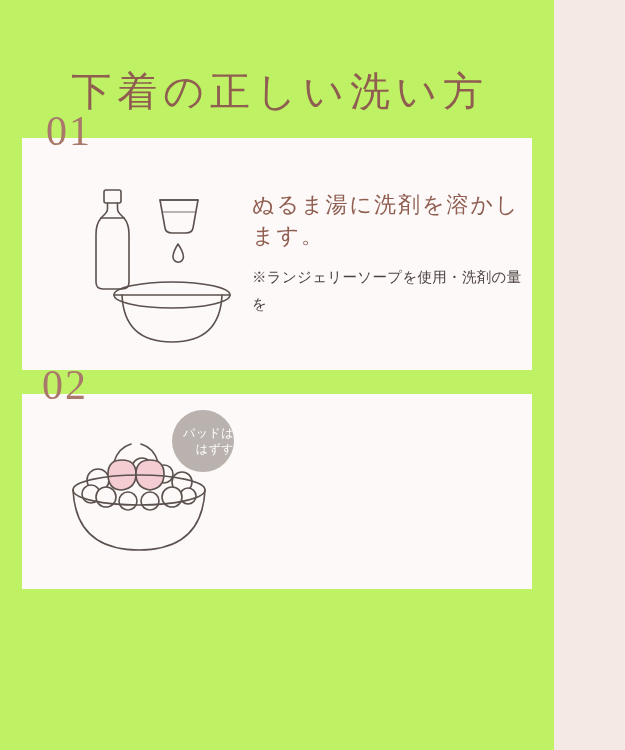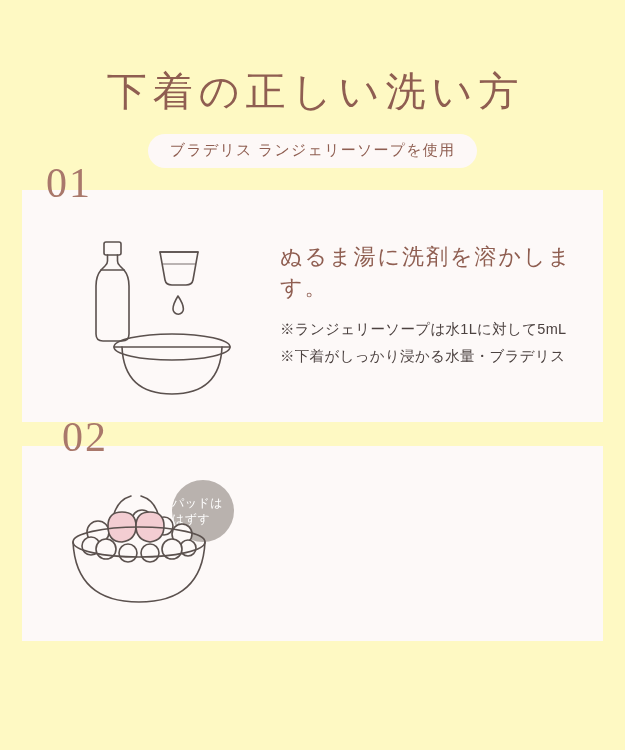--- a/index.html
+++ b/index.html
@@ -8,23 +8,23 @@
   }
   body {
     width: 625px;
     height: 750px;
     background: #f5e9e6;
     font-family: "Liberation Sans", sans-serif;
     overflow: hidden;
   }
   .page {
     position: relative;
-    width: 625px;
+    width: 554px;
     height: 750px;
-    background: #fef9c3;
+    background: #bef264;
     box-sizing: border-box;
   }
 
   
   .header {
     padding-top: 68px;
     text-align: center;
   }
   .title {
     font-family: "Liberation Serif", serif;
@@ -77,29 +77,28 @@
     color: #a9786b;
     letter-spacing: 2px;
     font-weight: 400;
   }
   #step-01 .step-number {
     top: -31px;
     left: 24px;
   }
   #step-02 .step-number {
     top: -33px;
-    left: 40px;
+    left: 20px;
     text-align: right;
   }
 
   .step-body {
     display: flex;
     height: 100%;
     align-items: center;
-    gap: 28px;
   }
 
   .illus {
     flex: 0 0 auto;
     position: relative;
   }
   #step-01 .illus { width: 200px; height: 200px; margin-left: 6px; }
   #step-02 .illus { width: 200px; height: 180px; margin-left: 14px; }
 
   .text-col {
@@ -133,48 +132,45 @@
     margin: 0;
     padding-right: 8px;
   }
   .step2-line-1 { display:block; }
   .step2-line-2 { display:block; }
   .step2-line-3 { display:block; }
 
   
   .pad-badge {
     position: absolute;
-    top: 34px;
+    top: 16px;
     left: 150px;
     width: 62px;
     height: 62px;
     border-radius: 50%;
     background: #b9b2ae;
     color: #ffffff;
     font-size: 12px;
     line-height: 1.35;
     display: flex;
     flex-direction: column;
-    align-items: flex-start;
+    align-items: flex-end;
     justify-content: center;
     letter-spacing: 0.5px;
     text-align: center;
   }
   svg { display: block; }
 </style>
 </head>
 <body>
 
 <div class="page">
 
   <div class="header">
     <h1 class="title">下着の正しい洗い方</h1>
-    <div class="subtitle-wrap">
-      <span class="subtitle">ブラデリス ランジェリーソープを使用</span>
-    </div>
   </div>
 
   <div class="step" id="step-01">
     <div class="step-number">01</div>
 
     <div class="step-body">
       <div class="illus">
         <svg width="200" height="200" viewBox="0 0 200 200" fill="none" stroke="#5b514e" stroke-width="1.6" stroke-linecap="round" stroke-linejoin="round">
 
           <rect x="52" y="36" width="17" height="13" rx="2"></rect>
@@ -191,22 +187,21 @@
           <path d="M126 90 Q121 98 121 103 a5.2 5.2 0 0 0 10.4 0 C131.4 98 126 90 126 90 Z"></path>
 
           <path d="M62 141 L178 141"></path>
           <path d="M62 141 Q64 188 112 188 Q160 188 162 141" transform="translate(8,0)"></path>
           <ellipse cx="120" cy="141" rx="58" ry="13"></ellipse>
         </svg>
       </div>
 
       <div class="text-col">
         <p class="lead">ぬるま湯に洗剤を溶かします。</p>
-        <p class="note">※ランジェリーソープは水1Lに対して5mL</p>
-        <p class="note">※下着がしっかり浸かる水量・ブラデリス</p>
+        <p class="note">※ランジェリーソープを使用・洗剤の量を</p>
       </div>
     </div>
   </div>
 
   <div class="step" id="step-02">
     <div class="step-number">02</div>
 
     <div class="pad-badge">
       <span>パッドは</span>
       <span>はずす</span>

